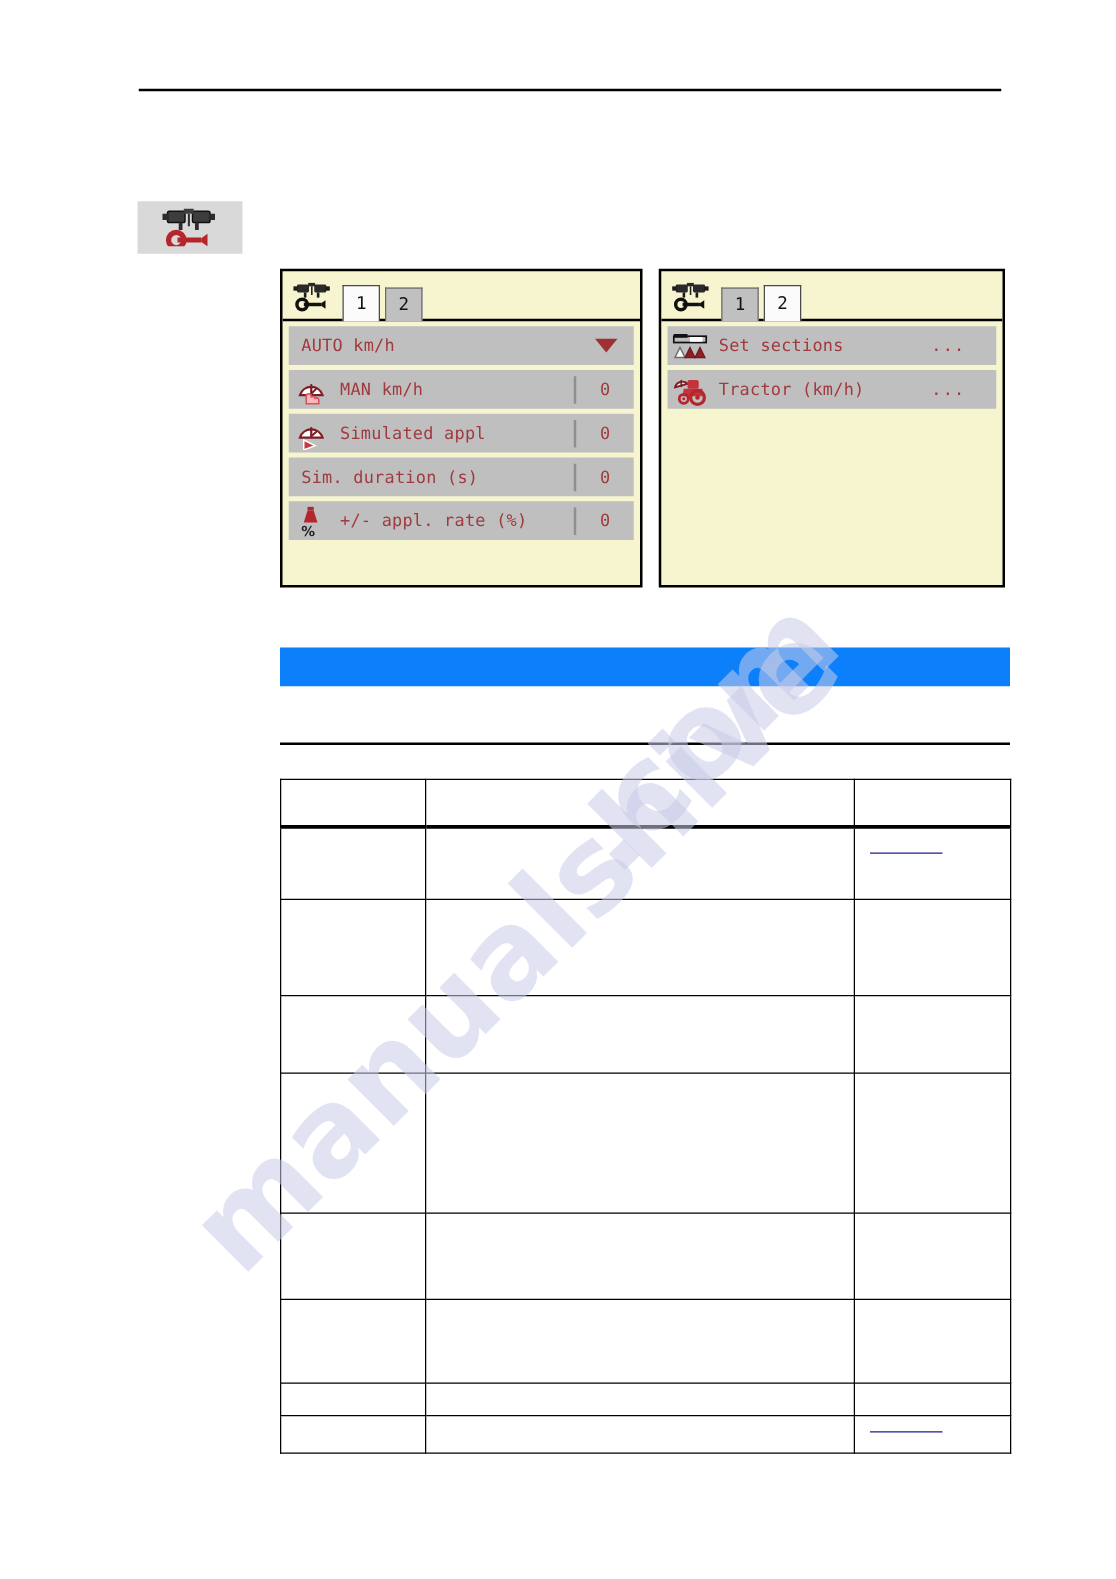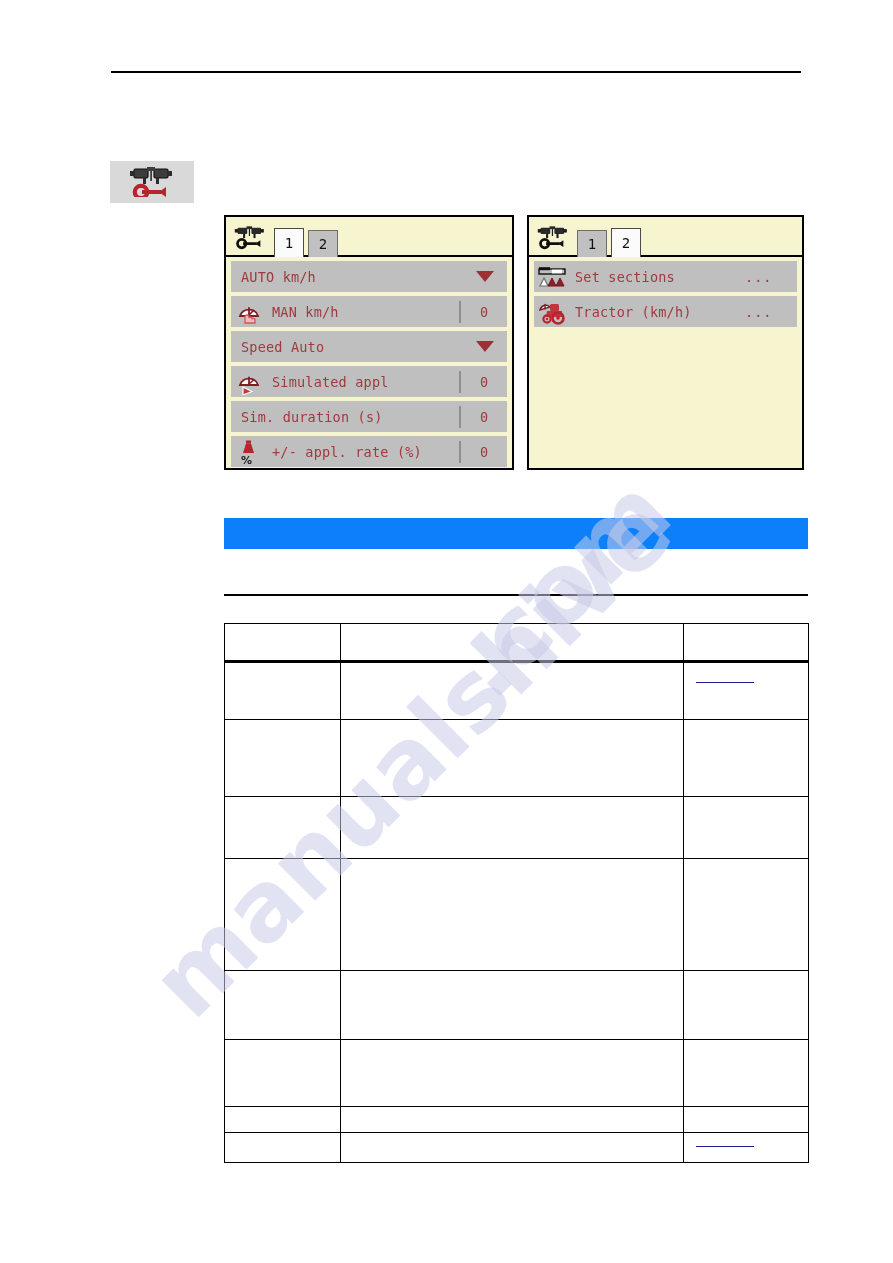--- a/index.html
+++ b/index.html
@@ -299,24 +299,20 @@
           <path d="M13 16 L13 9" stroke="#7d1f24" stroke-width="1.8" stroke-linecap="round"></path>
           <path d="M13 16 L17.5 11.5" stroke="#7d1f24" stroke-width="1.6" stroke-linecap="round"></path>
           <path d="M9 24 L9 18 a2 2 0 0 1 4 0 l0 1 a1.6 1.6 0 0 1 3 .4 l0 .8 a1.6 1.6 0 0 1 3 .4 l0 3.4 Z" fill="#f7b8bb" stroke="#d4545c" stroke-width="1.3"></path>
         </svg>
       </div>
       <div class="row-label">MAN km/h</div>
       <div class="row-divider"></div>
       <div class="row-value">0</div>
     </div>
 
-    <div class="row no-icon">
-      <div class="row-label">Speed Auto</div>
-      <div class="caret"></div>
-    </div>
 
     <div class="row">
       <div class="row-icon">
         <svg width="26" height="26" viewBox="0 0 26 26">
           <path d="M4 16 A9.5 9.5 0 0 1 22 16 Z" fill="#ffffff" stroke="#7d1f24" stroke-width="1.8"></path>
           <path d="M13 15 L13 8.5" stroke="#7d1f24" stroke-width="1.8" stroke-linecap="round"></path>
           <path d="M13 15 L17.5 11" stroke="#7d1f24" stroke-width="1.6" stroke-linecap="round"></path>
           <path d="M7 18 L16 22.5 L7 26 Z" fill="#c33a42" stroke="#ffffff" stroke-width="1.2"></path>
         </svg>
       </div>

